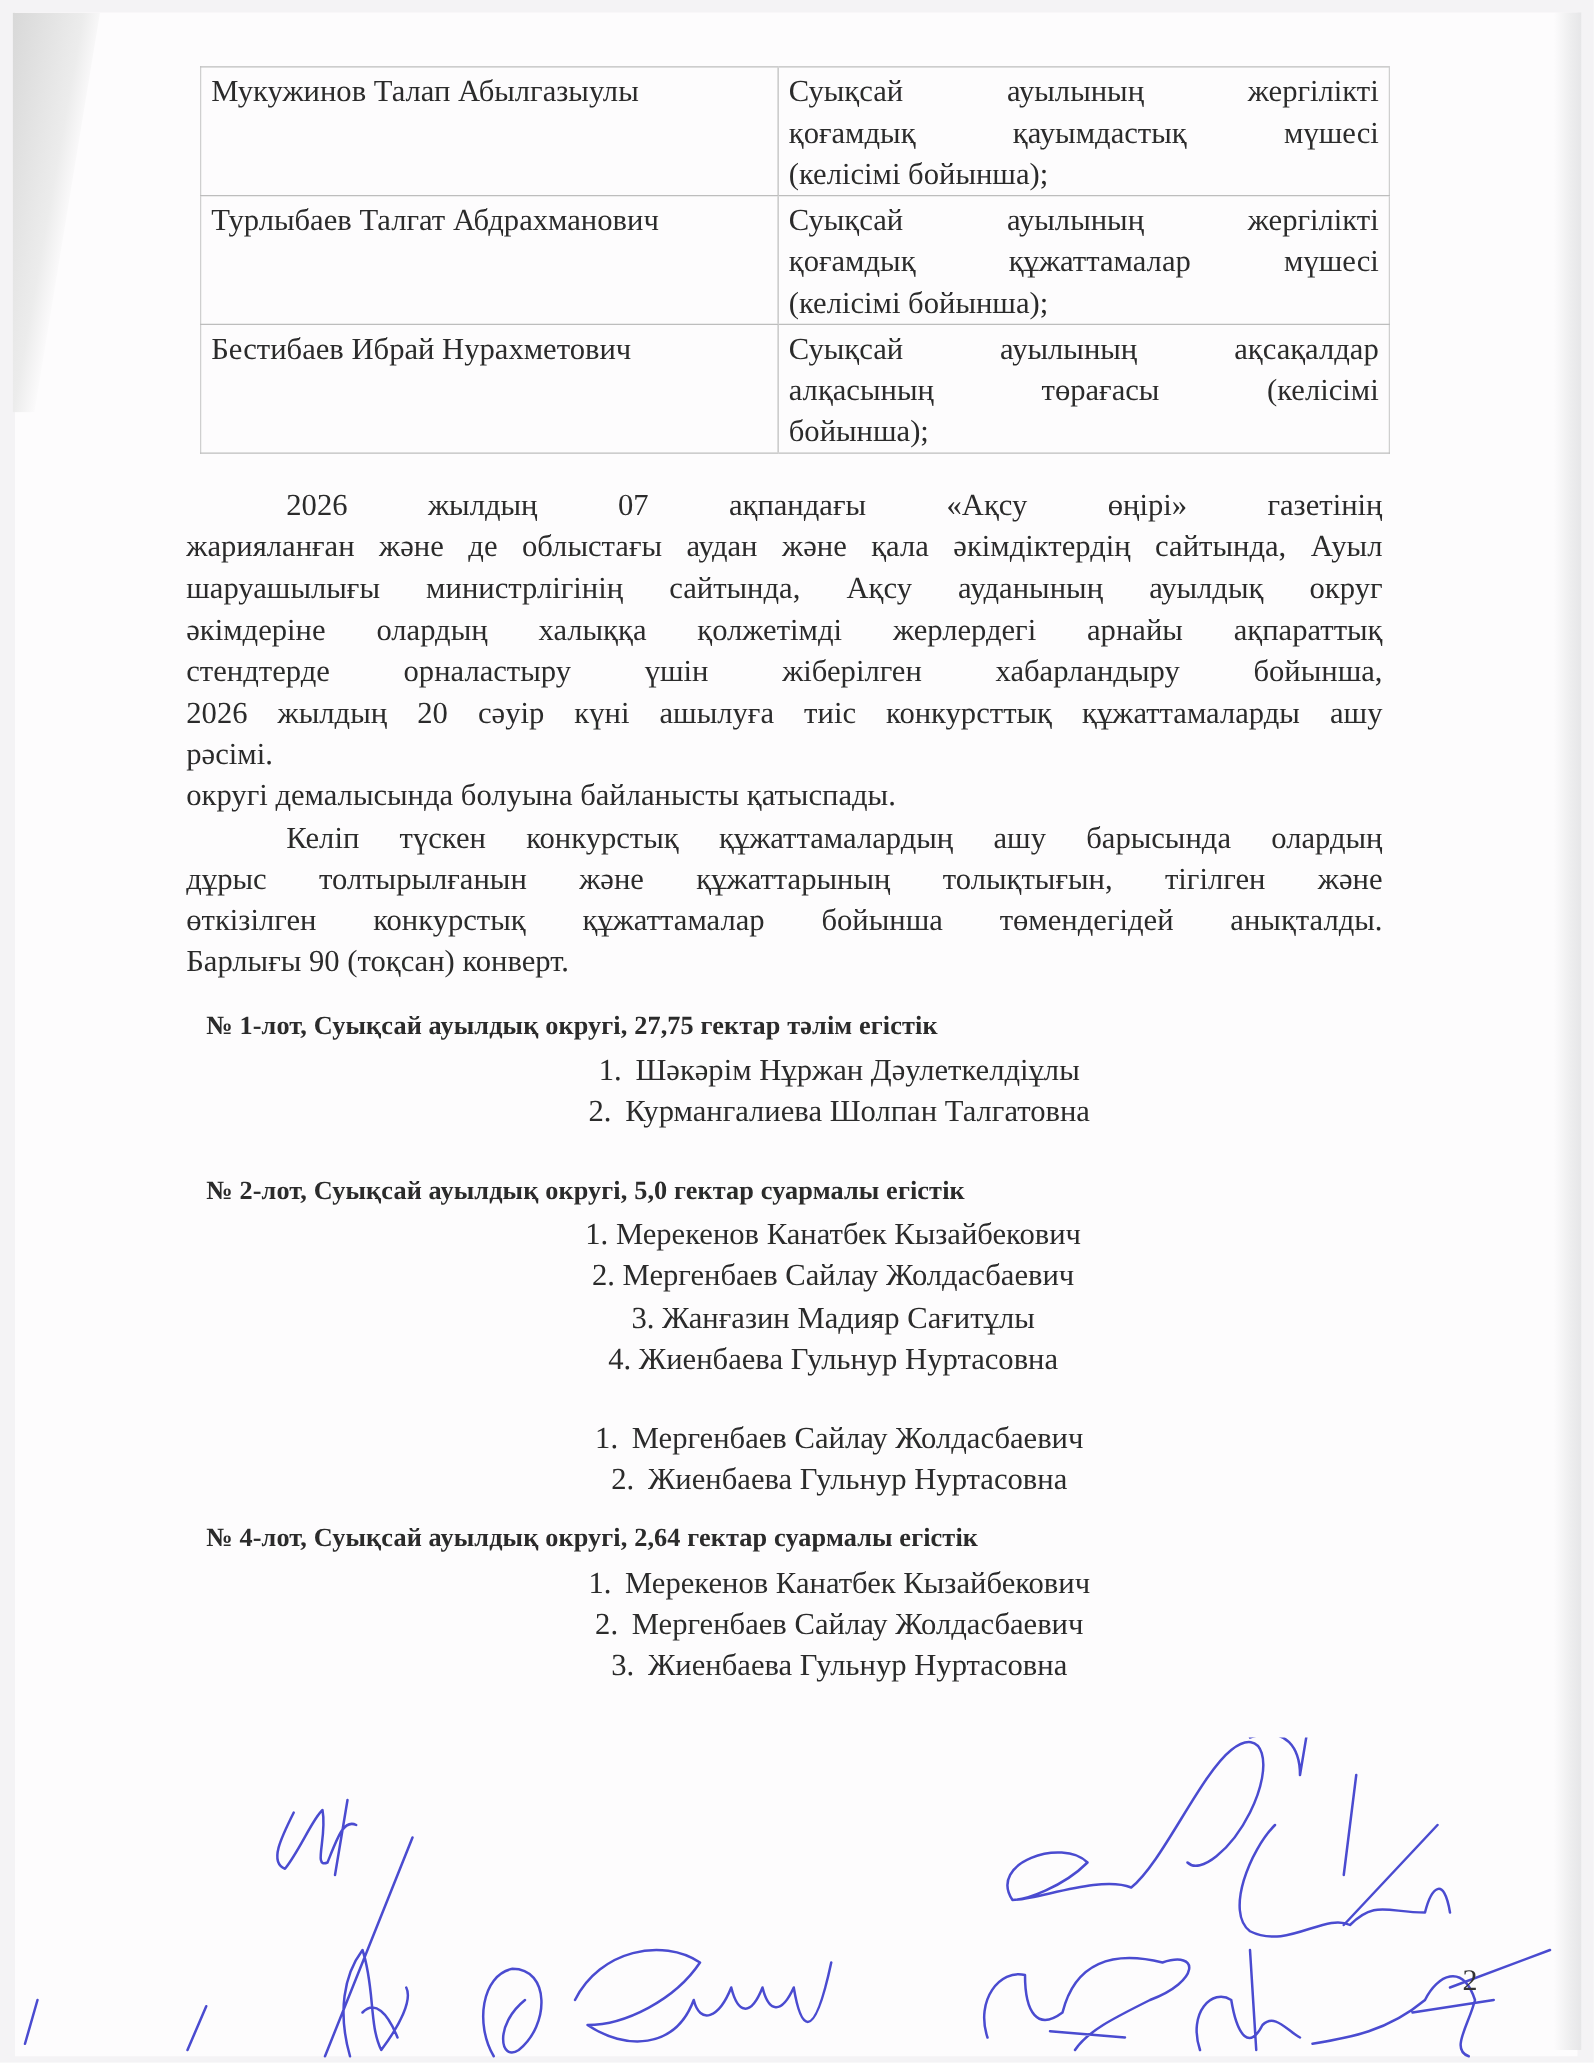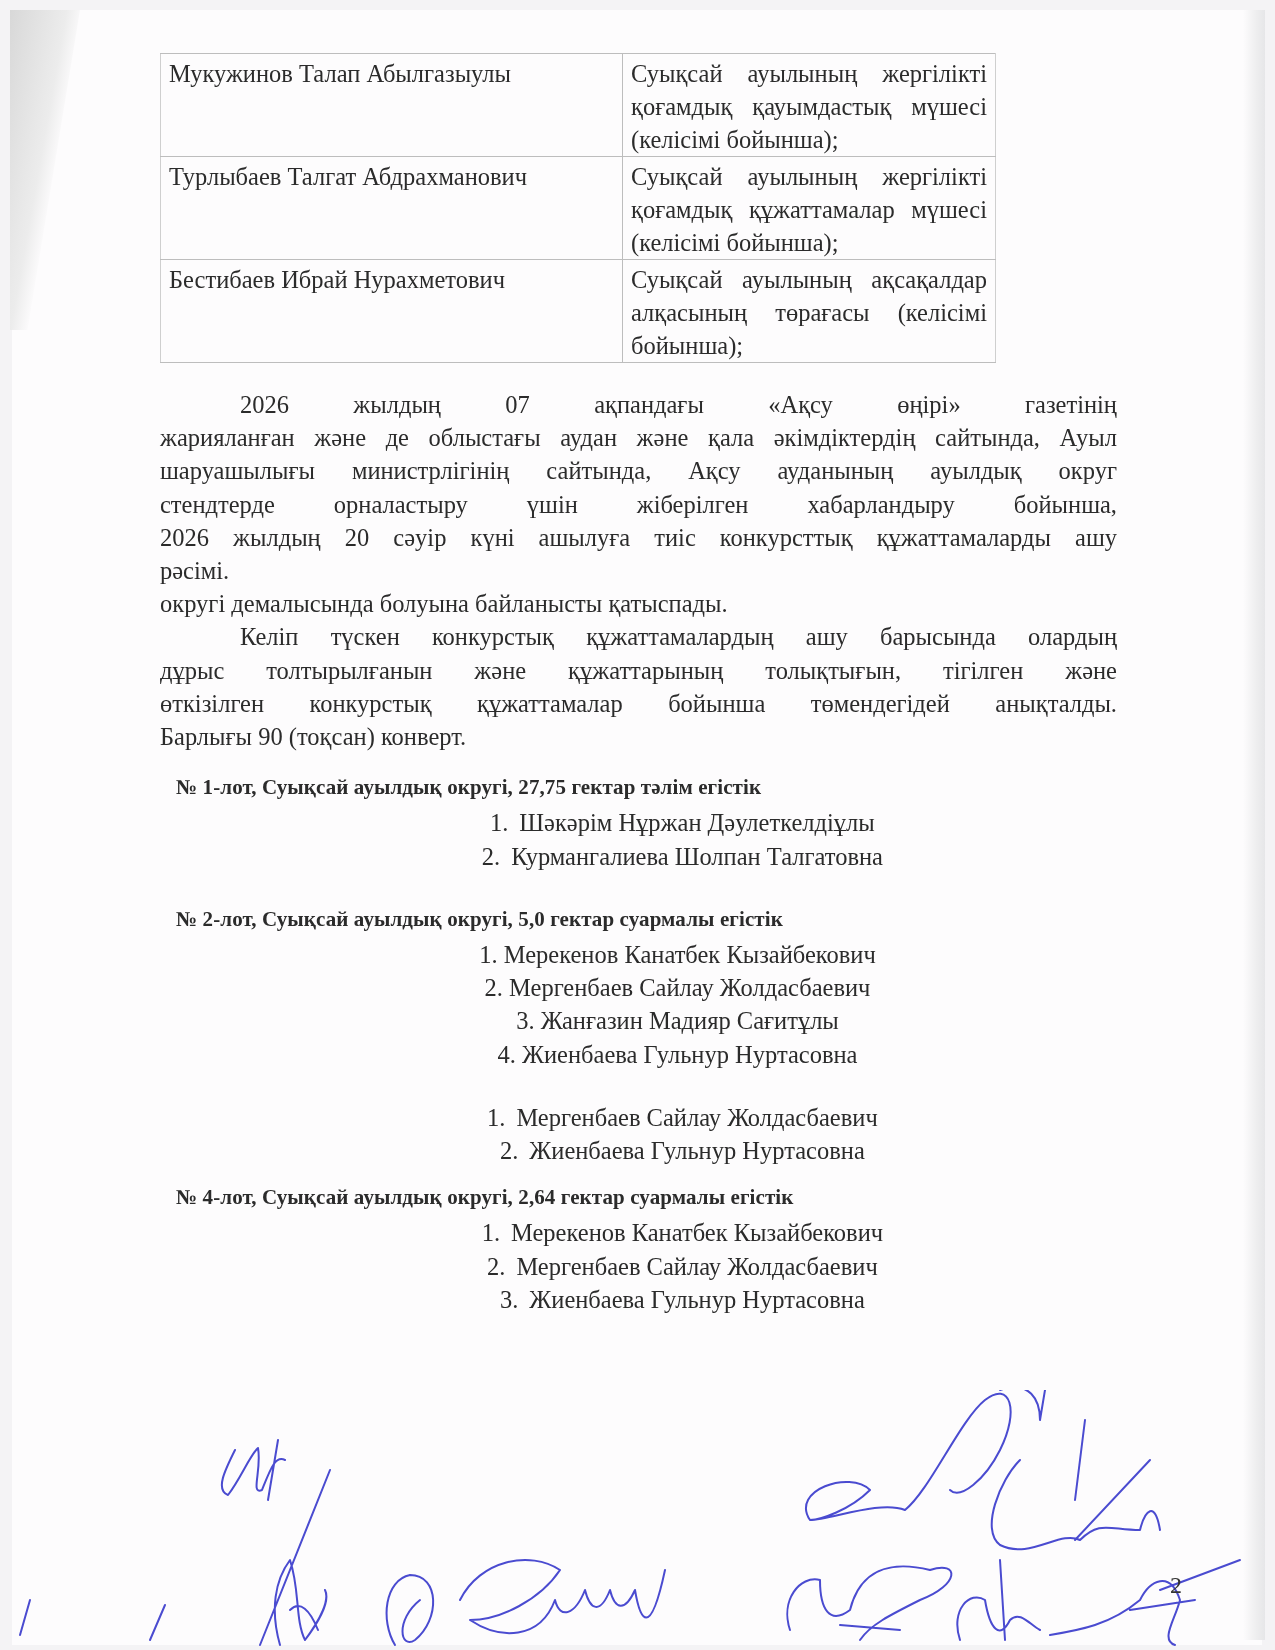--- a/index.html
+++ b/index.html
@@ -17,34 +17,34 @@
     .fold {
       position: absolute; left: 10px; top: 10px; width: 70px; height: 320px;
       background: linear-gradient(100deg, #d8d8d8 0%, #ececec 45%, rgba(255,255,255,0) 60%);
       clip-path: polygon(0 0, 100% 0, 25% 100%, 0 100%);
     }
     .rightedge {
       position: absolute; right: 10px; top: 10px; width: 22px; height: 1630px;
       background: linear-gradient(90deg, rgba(0,0,0,0) 0%, #eeeeef 60%, #e6e6e8 100%);
     }
     table.members {
-      position: absolute; left: 160px; top: 53px; width: 836px;
+      position: absolute; left: 160px; top: 53px; width: 952px;
       border-collapse: collapse;
       font-size: 24.5px; line-height: 33px;
     }
     table.members td {
       border-top: 1px solid #bdbdbd; border-bottom: 1px solid #bdbdbd;
       vertical-align: top; padding: 3px 8px 0 8px;
     }
     table.members td.name { width: 445px; border-left: 1px solid #cfcfcf; }
     table.members td.role { border-left: 1px solid #bdbdbd; border-right: 1px solid #cfcfcf; text-align: justify; text-align-last: left; }
     .role-line { display: block; text-align: justify; text-align-last: justify; }
     .role-line.last { text-align-last: left; }
     .body {
-      position: absolute; left: 160px; top: 388px; width: 957px;
+      position: absolute; left: 149px; top: 388px; width: 957px;
       font-size: 24.5px; line-height: 33.2px;
     }
     .para { text-align: justify; margin: 0; }
     .para .ln { display: block; text-align: justify; text-align-last: justify; }
     .para .ln.last { text-align-last: left; }
     .indent { padding-left: 80px; }
     .lot { margin-top: 14px; }
     .lot-title { font-weight: bold; font-size: 21px; padding-left: 16px; margin: 0 0 2px 0; letter-spacing: 0.1px; }
     .lot ol { margin: 0; padding: 0 0 0 83px; list-style: none; }
     .lot li { margin: 0; line-height: 33.2px; text-align: center; }
@@ -87,20 +87,21 @@
       </td>
     </tr>
   </tbody>
 </table>
 
 <div class="body">
   <p class="para">
     <span class="ln indent">2026 жылдың 07 ақпандағы «Ақсу өңірі» газетінің</span>
     <span class="ln">жарияланған және де облыстағы аудан және қала әкімдіктердің сайтында, Ауыл</span>
     <span class="ln">шаруашылығы министрлігінің сайтында, Ақсу ауданының ауылдық округ</span>
+    <span class="ln">әкімдеріне олардың халыққа қолжетімді жерлердегі арнайы ақпараттық</span>
     <span class="ln">стендтерде орналастыру үшін жіберілген хабарландыру бойынша,</span>
     <span class="ln">2026 жылдың 20 сәуір  күні ашылуға тиіс конкурсттық құжаттамаларды ашу</span>
     <span class="ln last">рәсімі.</span>
   </p>
   <p class="para">
     <span class="ln last">округі демалысында болуына байланысты қатыспады.</span>
   </p>
   <p class="para">
     <span class="ln indent">Келіп түскен конкурстық құжаттамалардың ашу барысында олардың</span>
     <span class="ln">дұрыс толтырылғанын және құжаттарының толықтығын, тігілген және</span>

